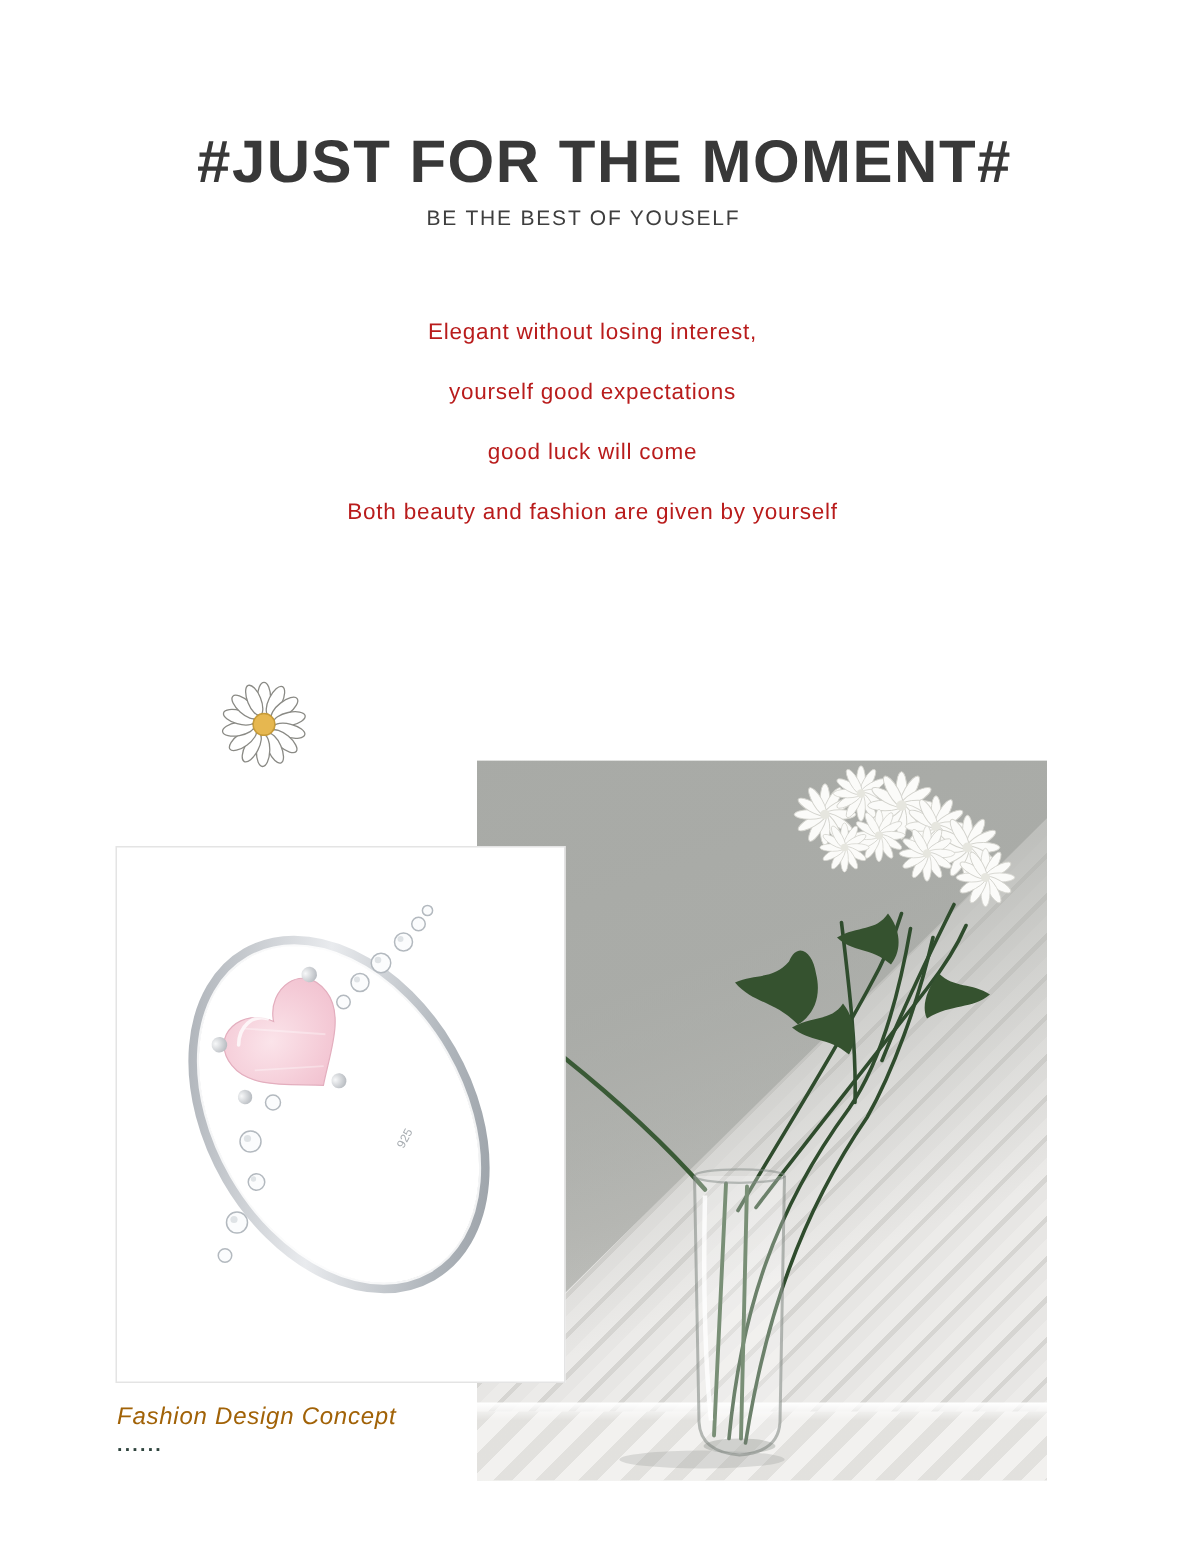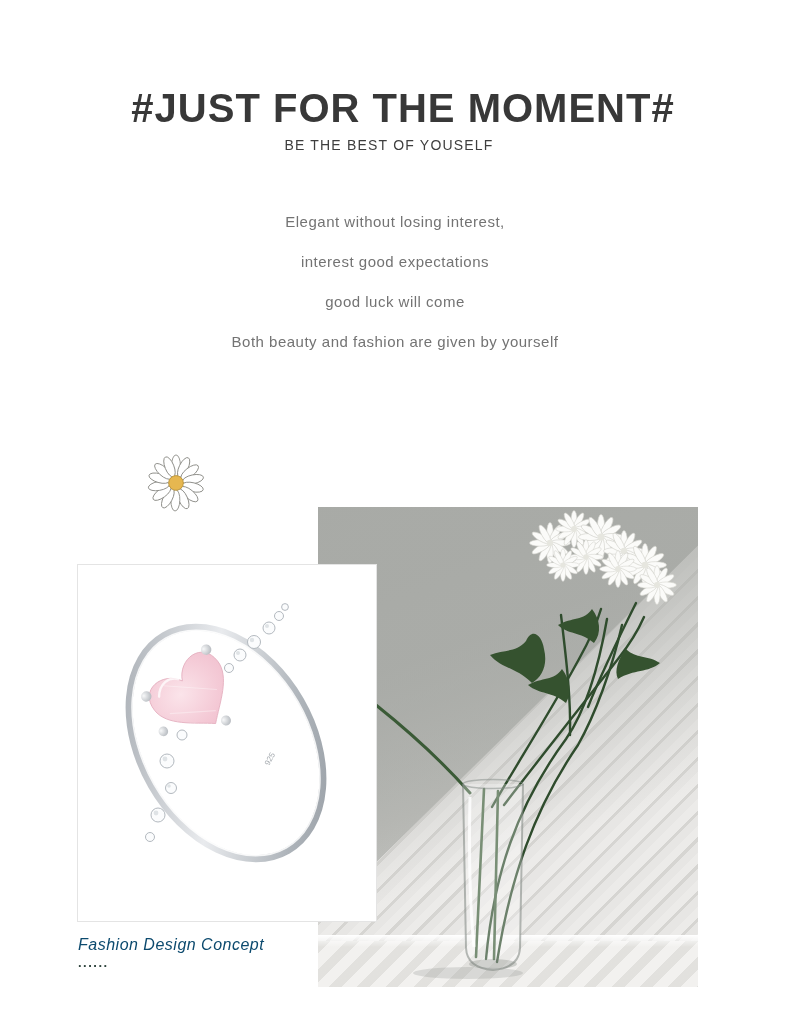--- a/index.html
+++ b/index.html
@@ -4,21 +4,21 @@
 <style>
   html,body{margin:0;padding:0;background:#ffffff;}
   .page{position:relative;width:790px;height:1031px;background:#ffffff;overflow:hidden;
         font-family:"Liberation Sans", sans-serif;}
 
   .title{position:absolute;top:78px;left:0;width:790px;text-align:center;margin:8px;
          font-size:40px;font-weight:bold;color:#383838;letter-spacing:1px;}
   .subtitle{position:absolute;top:137px;left:0;width:778px;text-align:center;margin:0;
             font-size:14px;font-weight:normal;color:#3e3e3e;letter-spacing:1.2px;}
 
-  .intro{position:absolute;top:202px;left:0;width:790px;text-align:center;color:#737373;}
+  .intro{position:absolute;top:202px;left:0;width:790px;text-align:center;color:#b91c1c;}
   .intro p{margin:0;height:40px;line-height:40px;font-size:15px;letter-spacing:0.5px;}
 
   .daisy-icon{position:absolute;left:147px;top:452px;}
 
   
   .photo{position:absolute;left:318px;top:507px;width:380px;height:480px;overflow:hidden;z-index:1;}
   .photo .wall{position:absolute;inset:0;
        background:linear-gradient(160deg,#a7a9a5 0%,#aaaca8 30%,#b8b9b5 55%,#cfcfcc 80%,#dbdbd8 100%);}
   .photo .beam{position:absolute;inset:0;
        background:repeating-linear-gradient(135deg,#ecebe9 0 8px,#d6d5d2 8px 11px,#e7e6e4 11px 19px);
@@ -29,35 +29,35 @@
        background:repeating-linear-gradient(135deg,rgba(213,212,208,0.55) 0 9px,rgba(255,255,255,0) 9px 20px),#f2f1ef;}
   .photo .table-edge{position:absolute;left:0;right:0;bottom:40px;height:12px;
        background:linear-gradient(#ffffff,rgba(255,255,255,0));}
   .photo svg{position:absolute;inset:0;}
 
   
   .card{position:absolute;left:77px;top:564px;width:300px;height:358px;background:#ffffff;
         border:1px solid #e4e4e4;box-sizing:border-box;z-index:3;}
 
   .caption{position:absolute;left:78px;top:936px;margin:0;font-style:italic;font-size:16px;
-           color:#0c4a6e;letter-spacing:0.5px;font-weight:500;}
+           color:#a16207;letter-spacing:0.5px;font-weight:500;}
   .dots{position:absolute;left:78px;top:955px;margin:0;font-size:13px;font-weight:bold;
         color:#2e443d;letter-spacing:1.5px;}
 </style>
 </head>
 <body>
 
 <div class="page">
 
   <h1 class="title">#JUST FOR THE MOMENT#</h1>
   <div class="subtitle">BE THE BEST OF YOUSELF</div>
 
   <div class="intro">
     <p>Elegant without losing interest,</p>
-    <p>interest good expectations</p>
+    <p>yourself good expectations</p>
     <p>good luck will come</p>
     <p>Both beauty and fashion are given by yourself</p>
   </div>
 
   <svg class="daisy-icon" width="58" height="60" viewBox="0 0 60 60">
     <g>
       <g transform="rotate(0 30 31)">
           <ellipse cx="30" cy="13" rx="4.6" ry="11" fill="#ffffff" stroke="#8a8a85" stroke-width="0.9"></ellipse>
         </g>
       <g transform="rotate(26 30 31)">

